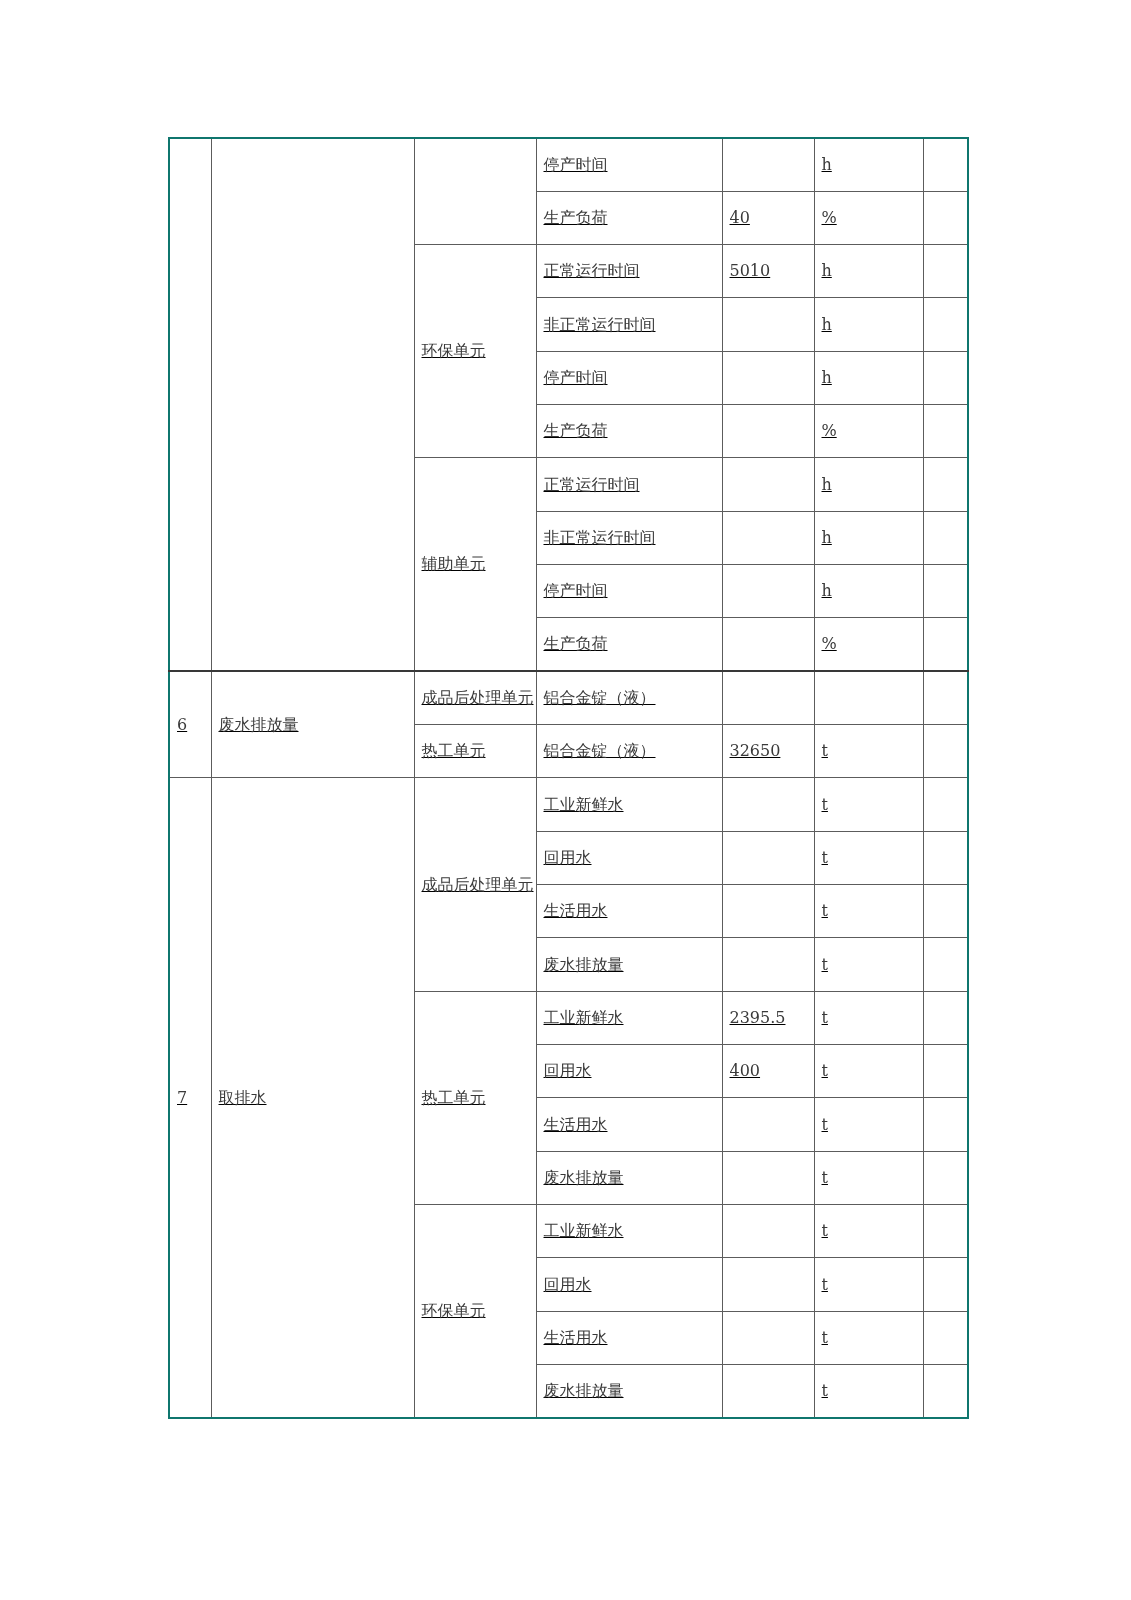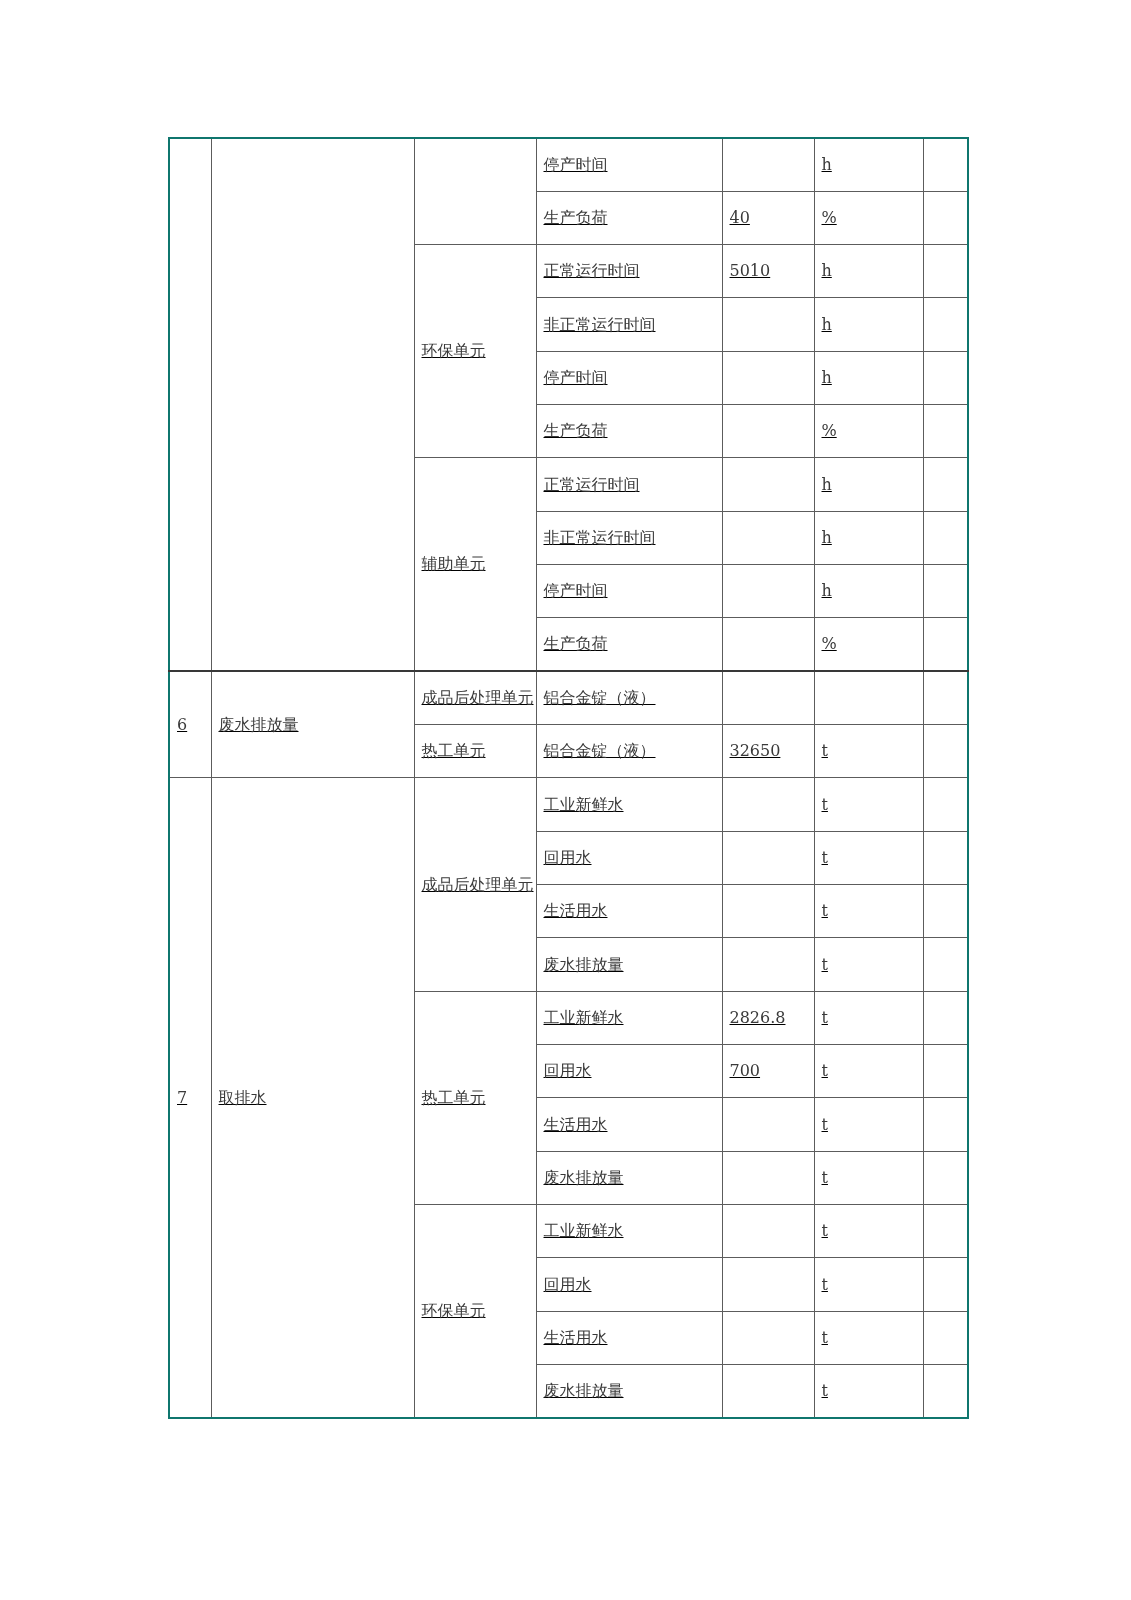--- a/index.html
+++ b/index.html
@@ -171,27 +171,27 @@
         </tr>
         <tr>
           <td class="item-cell">废水排放量</td>
           <td class="value-cell"></td>
           <td class="unit-cell">t</td>
           <td class="remark-cell"></td>
         </tr>
         <tr>
           <td class="unit-group-cell" rowspan="4">热工单元</td>
           <td class="item-cell">工业新鲜水</td>
-          <td class="value-cell">2826.8</td>
+          <td class="value-cell">2395.5</td>
           <td class="unit-cell">t</td>
           <td class="remark-cell"></td>
         </tr>
         <tr>
           <td class="item-cell">回用水</td>
-          <td class="value-cell">700</td>
+          <td class="value-cell">400</td>
           <td class="unit-cell">t</td>
           <td class="remark-cell"></td>
         </tr>
         <tr>
           <td class="item-cell">生活用水</td>
           <td class="value-cell"></td>
           <td class="unit-cell">t</td>
           <td class="remark-cell"></td>
         </tr>
         <tr>

